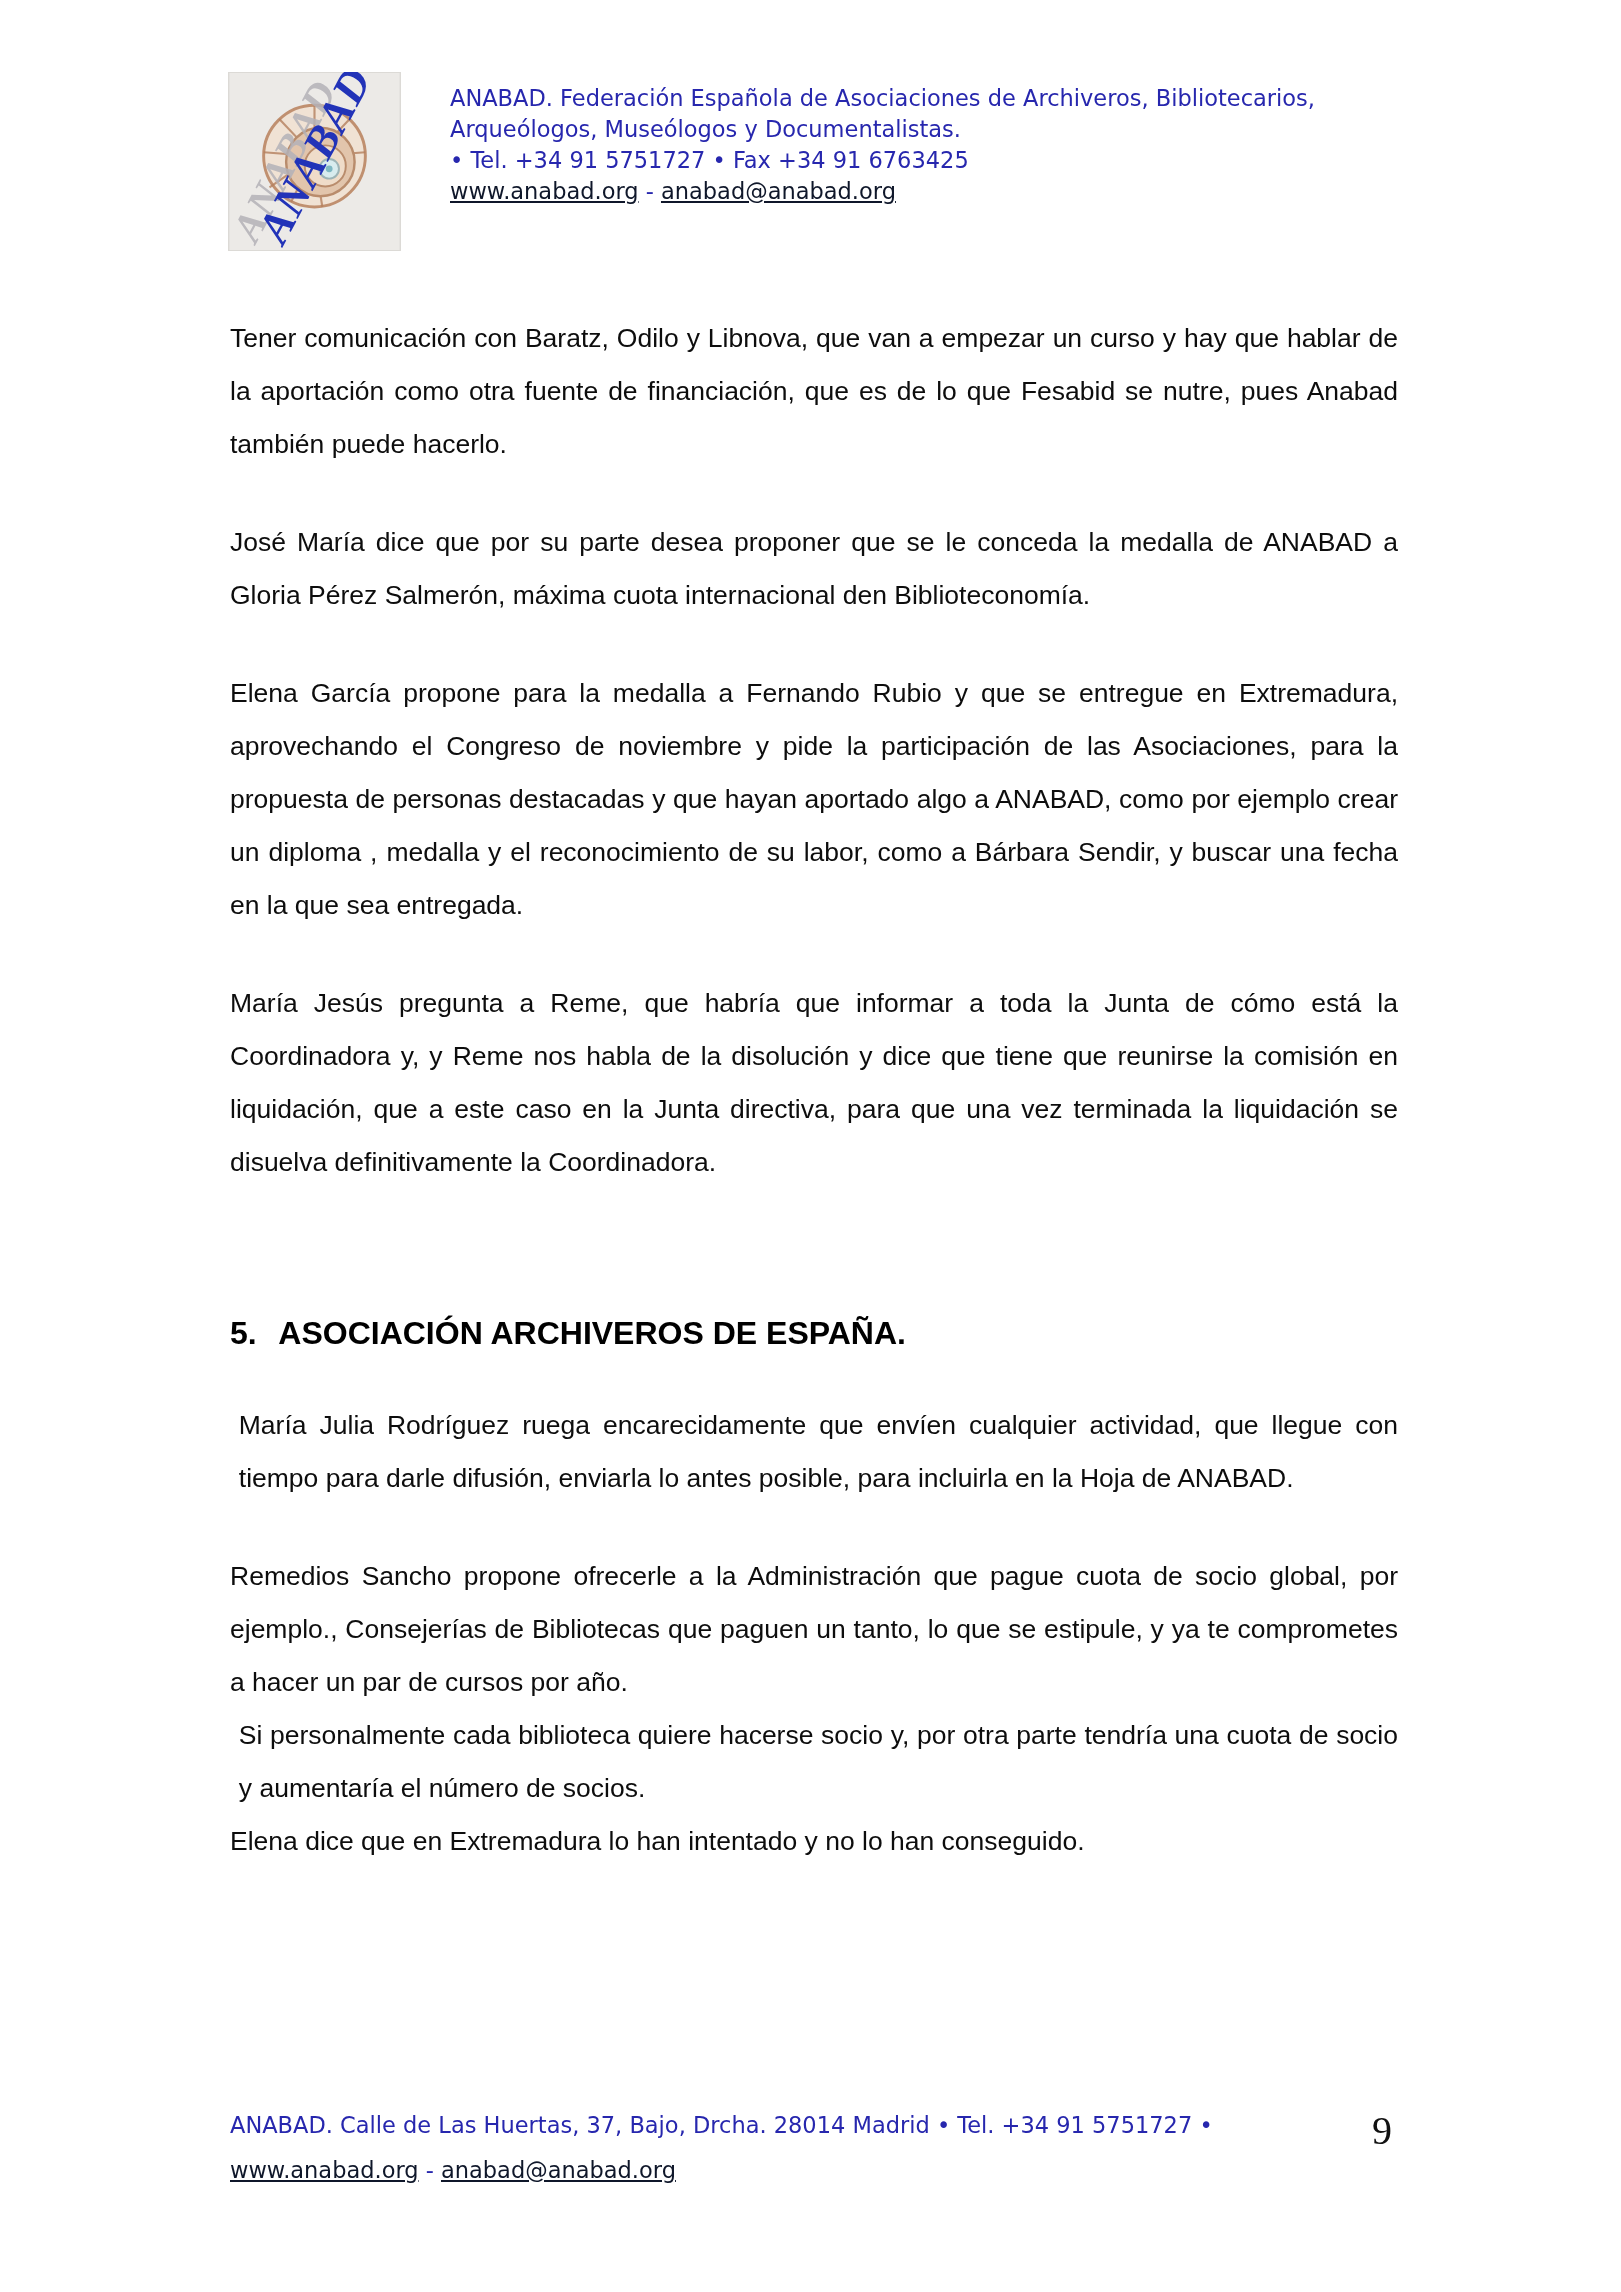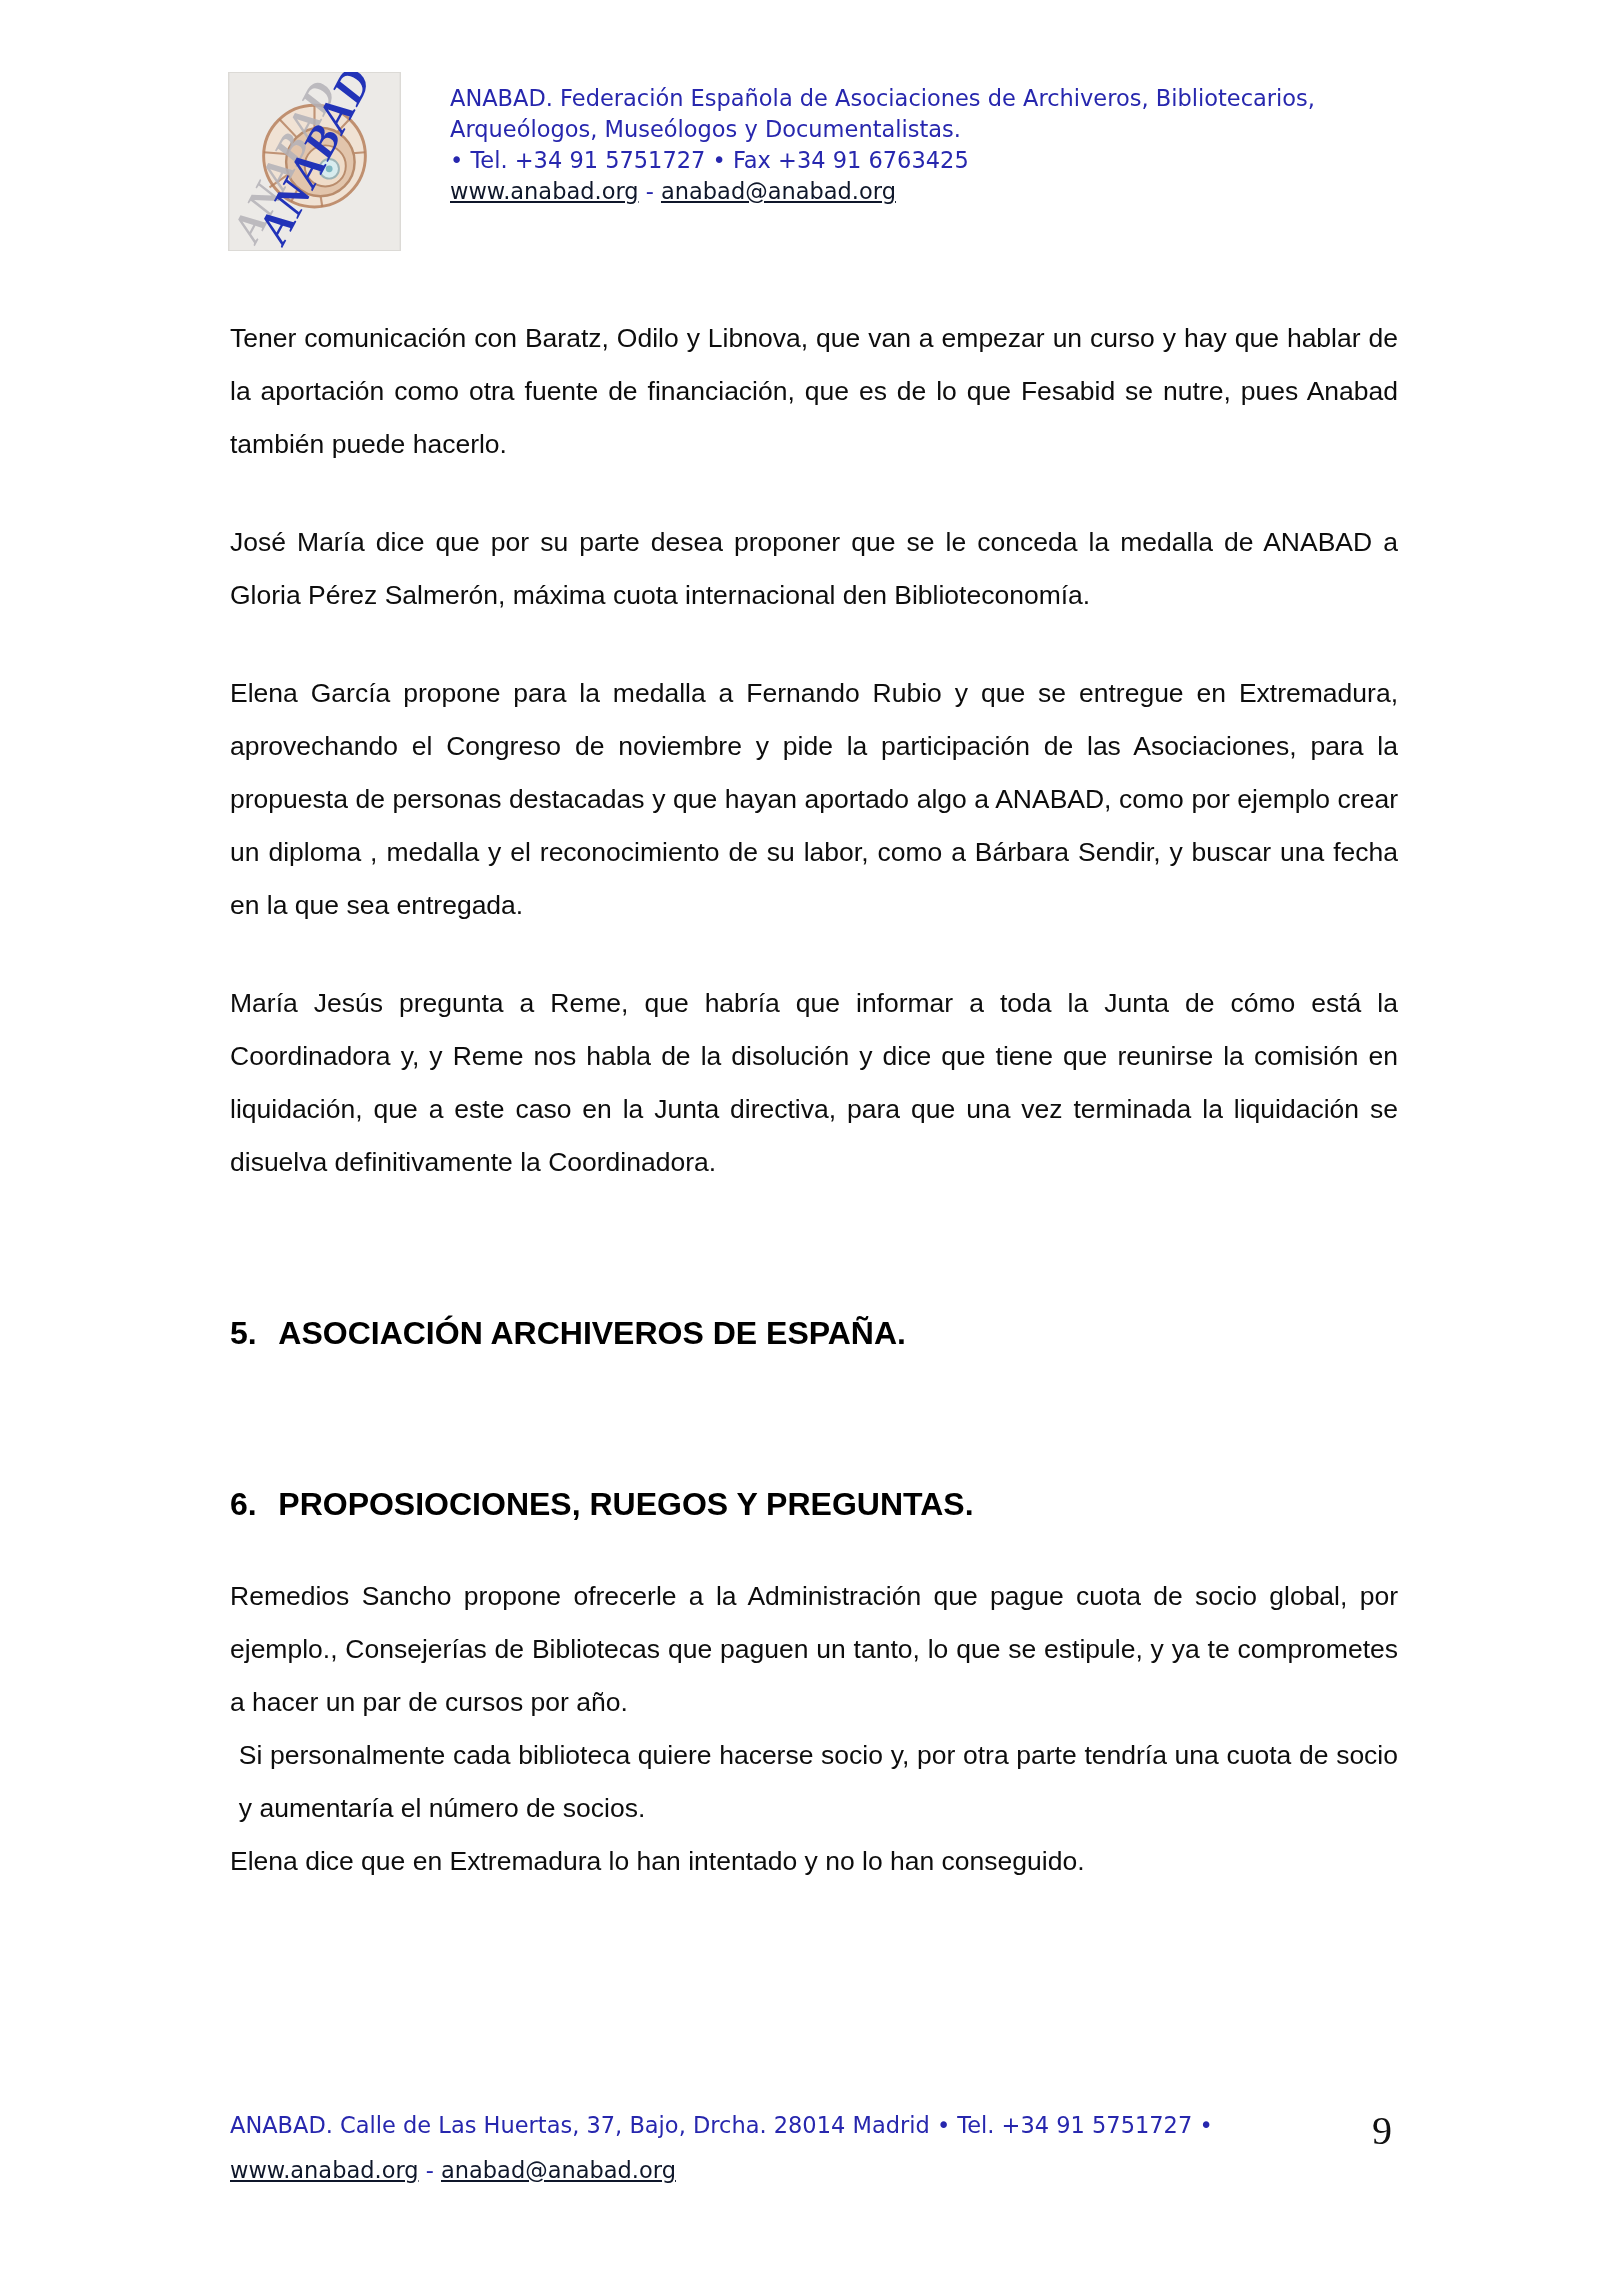--- a/index.html
+++ b/index.html
@@ -129,22 +129,22 @@
     <p class="para">Tener comunicación con Baratz, Odilo y Libnova, que van a empezar un curso y hay que hablar de la aportación como otra fuente de financiación, que es de lo que Fesabid se nutre, pues Anabad también puede hacerlo.</p>
 
     <p class="para">José María dice que por su parte desea proponer que se le conceda la medalla de ANABAD  a Gloria Pérez Salmerón, máxima cuota internacional den Biblioteconomía.</p>
 
     <p class="para">Elena García propone para la medalla a Fernando Rubio y que se entregue en Extremadura, aprovechando el Congreso de noviembre y pide la participación de las Asociaciones, para la propuesta de personas destacadas y que hayan aportado algo a ANABAD, como por ejemplo crear un diploma , medalla y el reconocimiento de su labor, como  a Bárbara Sendir, y buscar una fecha en la que sea entregada.</p>
 
     <p class="para">María Jesús pregunta a Reme, que habría que informar a toda la Junta de cómo está la Coordinadora y, y Reme nos habla de la disolución y dice que tiene que reunirse la comisión en liquidación, que a este caso en la Junta directiva, para que una vez terminada la liquidación se disuelva definitivamente la Coordinadora.</p>
 
     <h2 class="heading"><span class="h-num">5.</span><span class="h-title">ASOCIACIÓN ARCHIVEROS DE ESPAÑA.</span></h2>
 
+    <p class="para indent-sm">María Julia Rodríguez ruega encarecidamente que envíen cualquier actividad, que llegue con tiempo para darle difusión, enviarla lo antes posible, para incluirla en la Hoja de ANABAD.</p>
 
-    <h2 class="heading"><span class="h-num">6.</span><span class="h-title">PROPOSIOCIONES, RUEGOS Y PREGUNTAS.</span></h2>
 
     <p class="para tight">Remedios Sancho propone ofrecerle a la Administración que pague cuota de socio global, por ejemplo., Consejerías de Bibliotecas que paguen un tanto, lo que se estipule, y ya te comprometes a hacer un par de cursos por año.</p>
 
     <p class="para tight indent-sm">Si personalmente cada biblioteca quiere hacerse socio y, por otra parte tendría una cuota de socio y aumentaría el número de socios.</p>
 
     <p class="para tight">Elena dice que en Extremadura lo han intentado y no lo han conseguido.</p>
 
   </main>
 
   <footer class="doc-footer">

